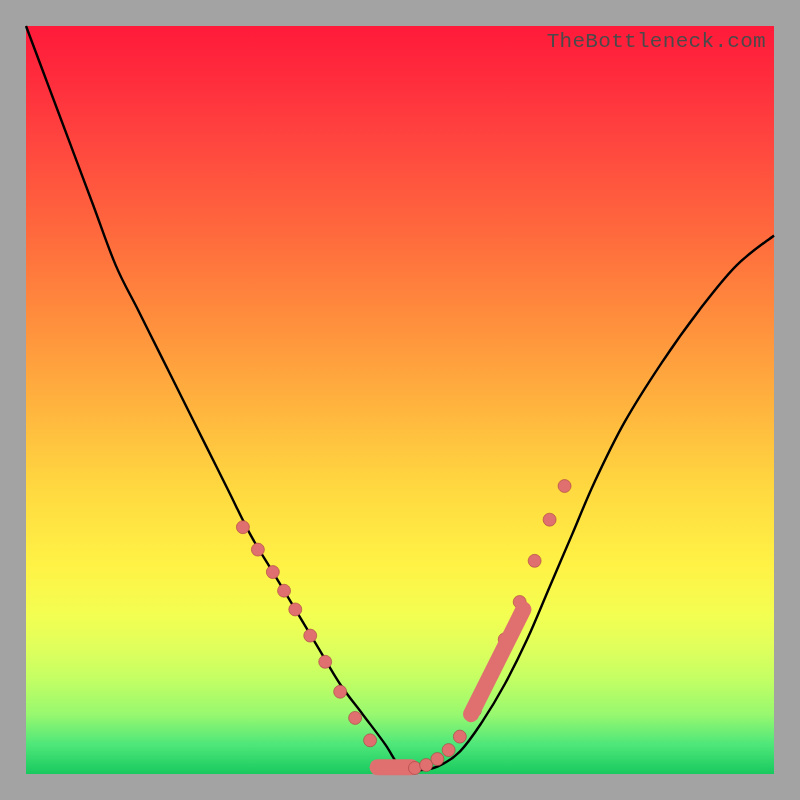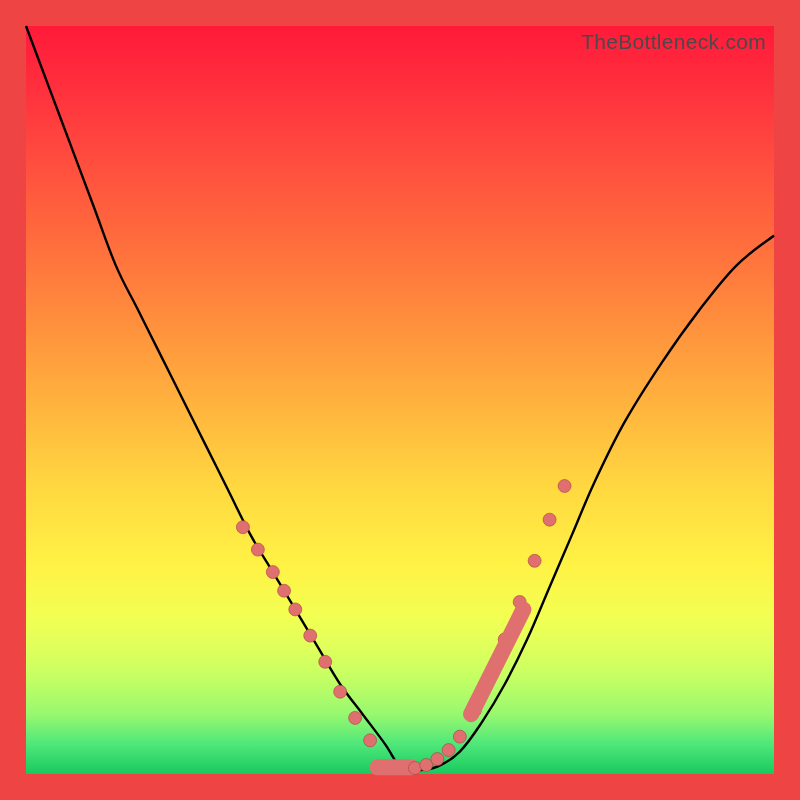--- a/index.html
+++ b/index.html
@@ -7,21 +7,22 @@
     padding: 0;
     width: 800px;
     height: 800px;
     background: #000;
     overflow: hidden;
     font-family: Arial, Helvetica, sans-serif;
   }
   .frame {
     position: absolute;
     inset: 0;
-    background: #ef4444;
+    background: #a3a3a3;
+    font-family: Liberation Mono, monospace;
   }
   .plot {
     position: absolute;
     left: 26px;
     top: 26px;
     width: 748px;
     height: 748px;
     
     background: linear-gradient(to bottom,
       #ff1a3a 0%,

